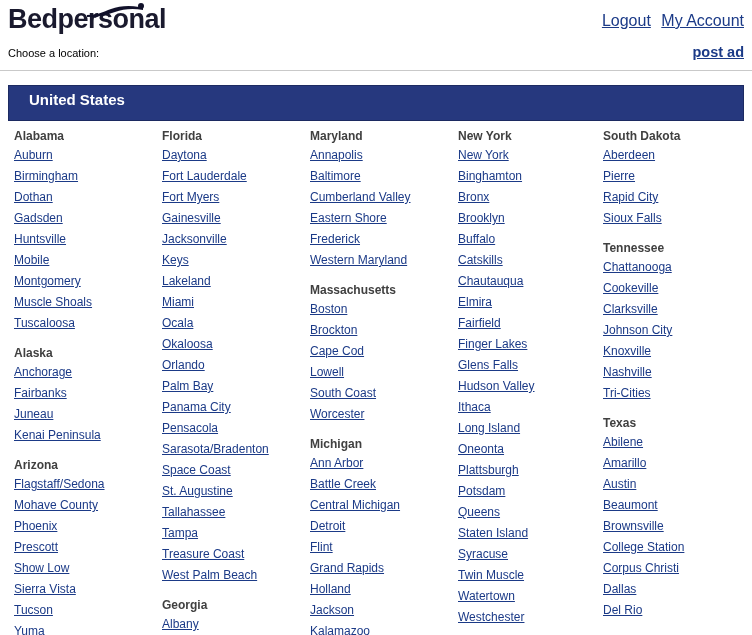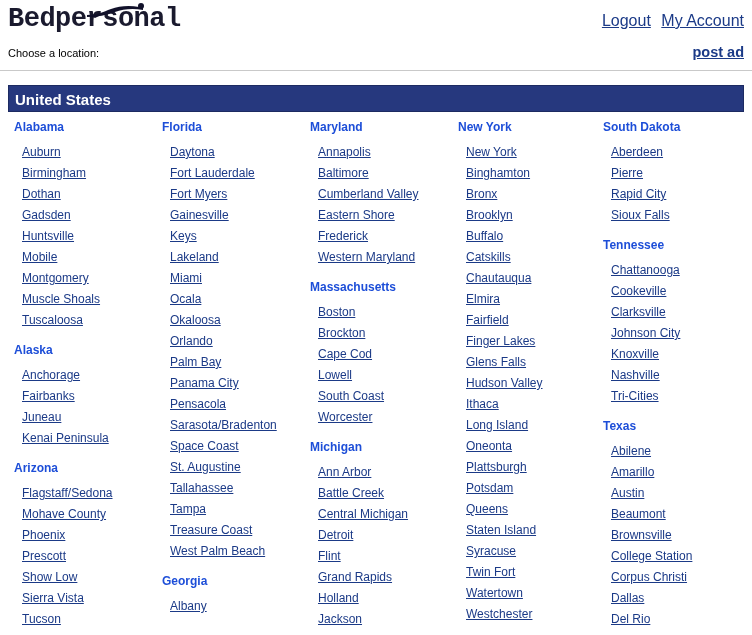--- a/index.html
+++ b/index.html
@@ -24,21 +24,21 @@
 
   
   .header {
     position: relative;
     height: 44px;
   }
   .logo {
     position: absolute;
     left: 8px;
     top: 4px;
-    font-family: Liberation Mono, monospace;
+    font-family: Liberation Sans, sans-serif;
     font-size: 27px;
     font-weight: bold;
     letter-spacing: -0.5px;
     color: #1a1a2e;
     white-space: nowrap;
   }
   .logo-deco {
     position: absolute;
     left: 85px;
     top: 2px;
@@ -78,23 +78,23 @@
     font-weight: bold;
     color: #1b3a87;
     text-decoration: underline;
   }
 
   
   .banner {
     margin: 14px 8px 0 8px;
     background: #26387e;
     color: #ffffff;
-    height: 27px;
+    height: 36px;
     line-height: 27px;
-    padding-left: 6px;
+    padding-left: 20px;
     font-size: 15px;
     font-weight: bold;
     box-sizing: border-box;
     border: 1px solid #1c2a61;
   }
 
   
   .columns {
     display: flex;
     padding: 8px 0 0 0;
@@ -106,30 +106,30 @@
   }
   .col-0 { width: 148px; }
   .col-1 { width: 148px; }
   .col-2 { width: 148px; }
   .col-3 { width: 145px; }
   .col-4 { width: 160px; }
 
   .state-name {
     font-size: 12px;
     font-weight: bold;
-    color: #1d4ed8;
+    color: #404040;
     margin-top: 12px;
     margin-bottom: 2px;
   }
   .col .state-block:first-child .state-name {
     margin-top: 0;
   }
   .city-list {
     list-style: none;
-    margin: 8px;
+    margin: 0;
     padding: 0;
   }
   .city-list li {
     line-height: 21px;
   }
   .city-list a {
     color: #1b3a87;
     text-decoration: underline;
     font-size: 12px;
   }
@@ -202,20 +202,21 @@
     </div>
 
     <div class="col col-1">
       <div class="state-block">
         <div class="state-name">Florida</div>
         <ul class="city-list">
           <li><a>Daytona</a></li>
           <li><a>Fort Lauderdale</a></li>
           <li><a>Fort Myers</a></li>
           <li><a>Gainesville</a></li>
+          <li><a>Jacksonville</a></li>
           <li><a>Keys</a></li>
           <li><a>Lakeland</a></li>
           <li><a>Miami</a></li>
           <li><a>Ocala</a></li>
           <li><a>Okaloosa</a></li>
           <li><a>Orlando</a></li>
           <li><a>Palm Bay</a></li>
           <li><a>Panama City</a></li>
           <li><a>Pensacola</a></li>
           <li><a>Sarasota/Bradenton</a></li>
@@ -291,21 +292,21 @@
           <li><a>Glens Falls</a></li>
           <li><a>Hudson Valley</a></li>
           <li><a>Ithaca</a></li>
           <li><a>Long Island</a></li>
           <li><a>Oneonta</a></li>
           <li><a>Plattsburgh</a></li>
           <li><a>Potsdam</a></li>
           <li><a>Queens</a></li>
           <li><a>Staten Island</a></li>
           <li><a>Syracuse</a></li>
-          <li><a>Twin Fort</a></li>
+          <li><a>Twin Muscle</a></li>
           <li><a>Watertown</a></li>
           <li><a>Westchester</a></li>
         </ul>
       </div>
     </div>
 
     <div class="col col-4">
       <div class="state-block">
         <div class="state-name">South Dakota</div>
         <ul class="city-list">

